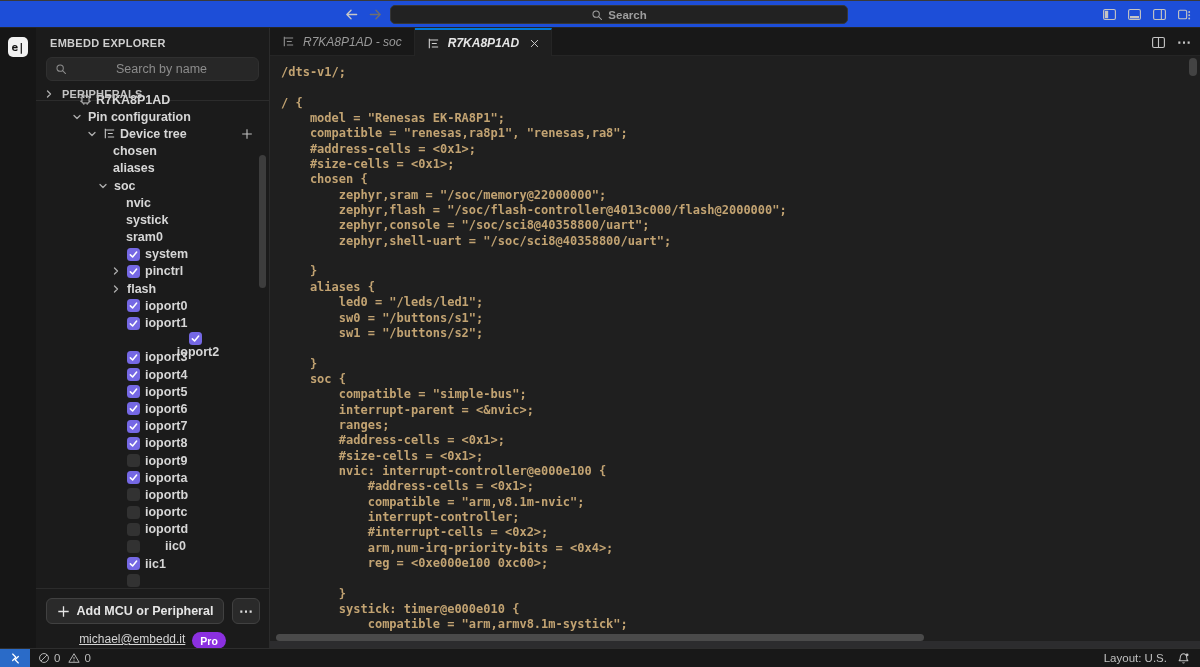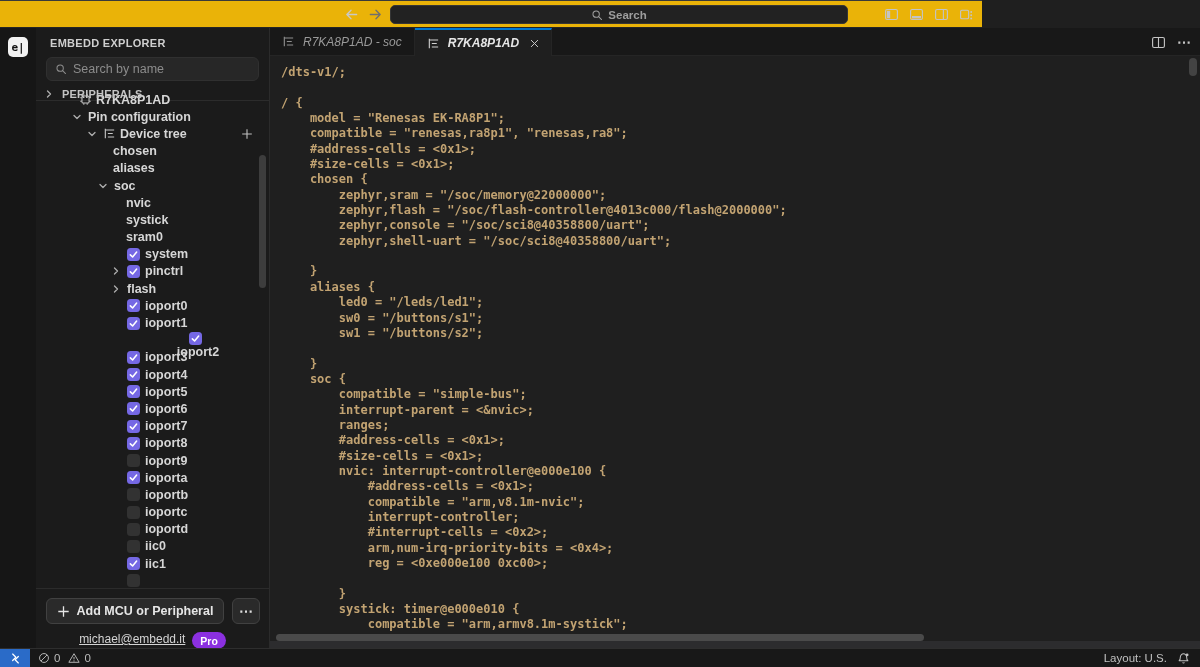--- a/index.html
+++ b/index.html
@@ -4,21 +4,21 @@
 <style>
   :root{
     --accent:#0078d4; --cb:#7568e4; --pro:#8b30e0; --code:#c2a372; --remote:#2a6bc8;
   }
   *{box-sizing:border-box;margin:0;padding:0;}
   html,body{width:1200px;height:667px;overflow:hidden;background:#1f1f1f;
     font-family:"Liberation Sans",sans-serif;-webkit-font-smoothing:antialiased;}
   svg{display:block;}
 
   
-  .titlebar{position:absolute;left:0;top:0;width:982px;height:28px;background:#eab308;
+  .titlebar{position:absolute;left:0;top:0;width:1200px;height:28px;background:#1d4ed8;
     border-top:1px solid #3a3a3a;border-bottom:1px solid #252525;z-index:10;}
   .nav{position:absolute;left:344px;top:0;height:27px;display:flex;align-items:center;gap:9px;}
   .navbtn{color:#c8c8c8;display:flex;align-items:center;}
   .navbtn.dim{color:#6f6f6f;}
   .tb-search{position:absolute;left:390px;top:4px;width:458px;height:19px;background:#222222;
     border:1px solid #363636;border-radius:5px;display:flex;align-items:center;justify-content:center;
     gap:5px;color:#9d9d9d;font-size:11.5px;font-weight:600;}
   .tb-icons{position:absolute;right:7px;top:0;height:27px;display:flex;align-items:center;gap:7px;color:#c4c4c4;}
   .tb-icons>span{display:flex;align-items:center;justify-content:center;width:18px;}
 
@@ -28,21 +28,21 @@
     color:#111;font-size:11px;font-weight:700;display:flex;align-items:center;justify-content:center;
     font-family:"DejaVu Sans Mono",monospace;}
 
   
   .sidebar{position:absolute;left:36px;top:28px;width:234px;height:620px;background:#1b1b1b;
     border-right:1px solid #2b2b2b;}
   .sb-title{position:absolute;left:14px;top:9px;font-size:11px;font-weight:700;color:#cfcfcf;letter-spacing:.3px;}
   .sb-search{position:absolute;left:10px;right:10px;top:29px;height:24px;background:#272727;
     border:1px solid #303030;border-radius:6px;display:flex;align-items:center;padding:0 8px;gap:6px;color:#8c8c8c;}
   .sb-search input{flex:1;background:transparent;border:none;outline:none;color:#bbbbbb;
-    font-size:12.5px;font-family:"Liberation Sans",sans-serif;}
+    font-size:12.5px;font-family:"Liberation Sans",sans-serif;margin-left:43px;}
   .sb-search input::placeholder{color:#8c8c8c;}
 
   .tree{position:absolute;left:0;right:0;top:60px;bottom:60px;overflow:hidden;}
   .tree-header{position:absolute;left:0;right:0;top:0;height:13px;display:flex;align-items:center;
     padding-left:8px;gap:6px;color:#c4c4c4;font-size:11px;font-weight:700;z-index:3;
     border-bottom:1px solid rgba(255,255,255,.08);pointer-events:none;letter-spacing:.2px;}
   .tree-items{position:absolute;left:0;right:0;top:3px;z-index:1;}
   .tree-row{height:17.2px;display:flex;align-items:center;color:#d6d6d6;font-size:12.5px;font-weight:600;}
   .chev{width:16px;display:flex;align-items:center;justify-content:flex-start;color:#aeaeae;flex:none;}
   .cb{width:13px;height:13px;border-radius:3.5px;background:#323232;margin-right:5px;flex:none;
@@ -351,21 +351,21 @@
           <span class="tlabel">ioportb</span>
         </div>
         <div class="tree-row" style="padding-left: 91px;">
           <span class="cb"></span>
           <span class="tlabel">ioportc</span>
         </div>
         <div class="tree-row" style="padding-left: 91px;">
           <span class="cb"></span>
           <span class="tlabel">ioportd</span>
         </div>
-        <div class="tree-row" style="padding-left: 91px;">
+        <div class="tree-row" style="padding-left: 91px; gap: 20px;">
           <span class="cb"></span>
           <span class="tlabel">iic0</span>
         </div>
         <div class="tree-row" style="padding-left: 91px;">
           <span class="cb on">
             <svg width="9" height="9" viewBox="0 0 10 10" fill="none">
               <path d="M1.5 5.4L4 7.8L8.5 2.2" stroke="#fff" stroke-width="1.7" stroke-linecap="round" stroke-linejoin="round"></path>
             </svg>
           </span>
           <span class="tlabel">iic1</span>

